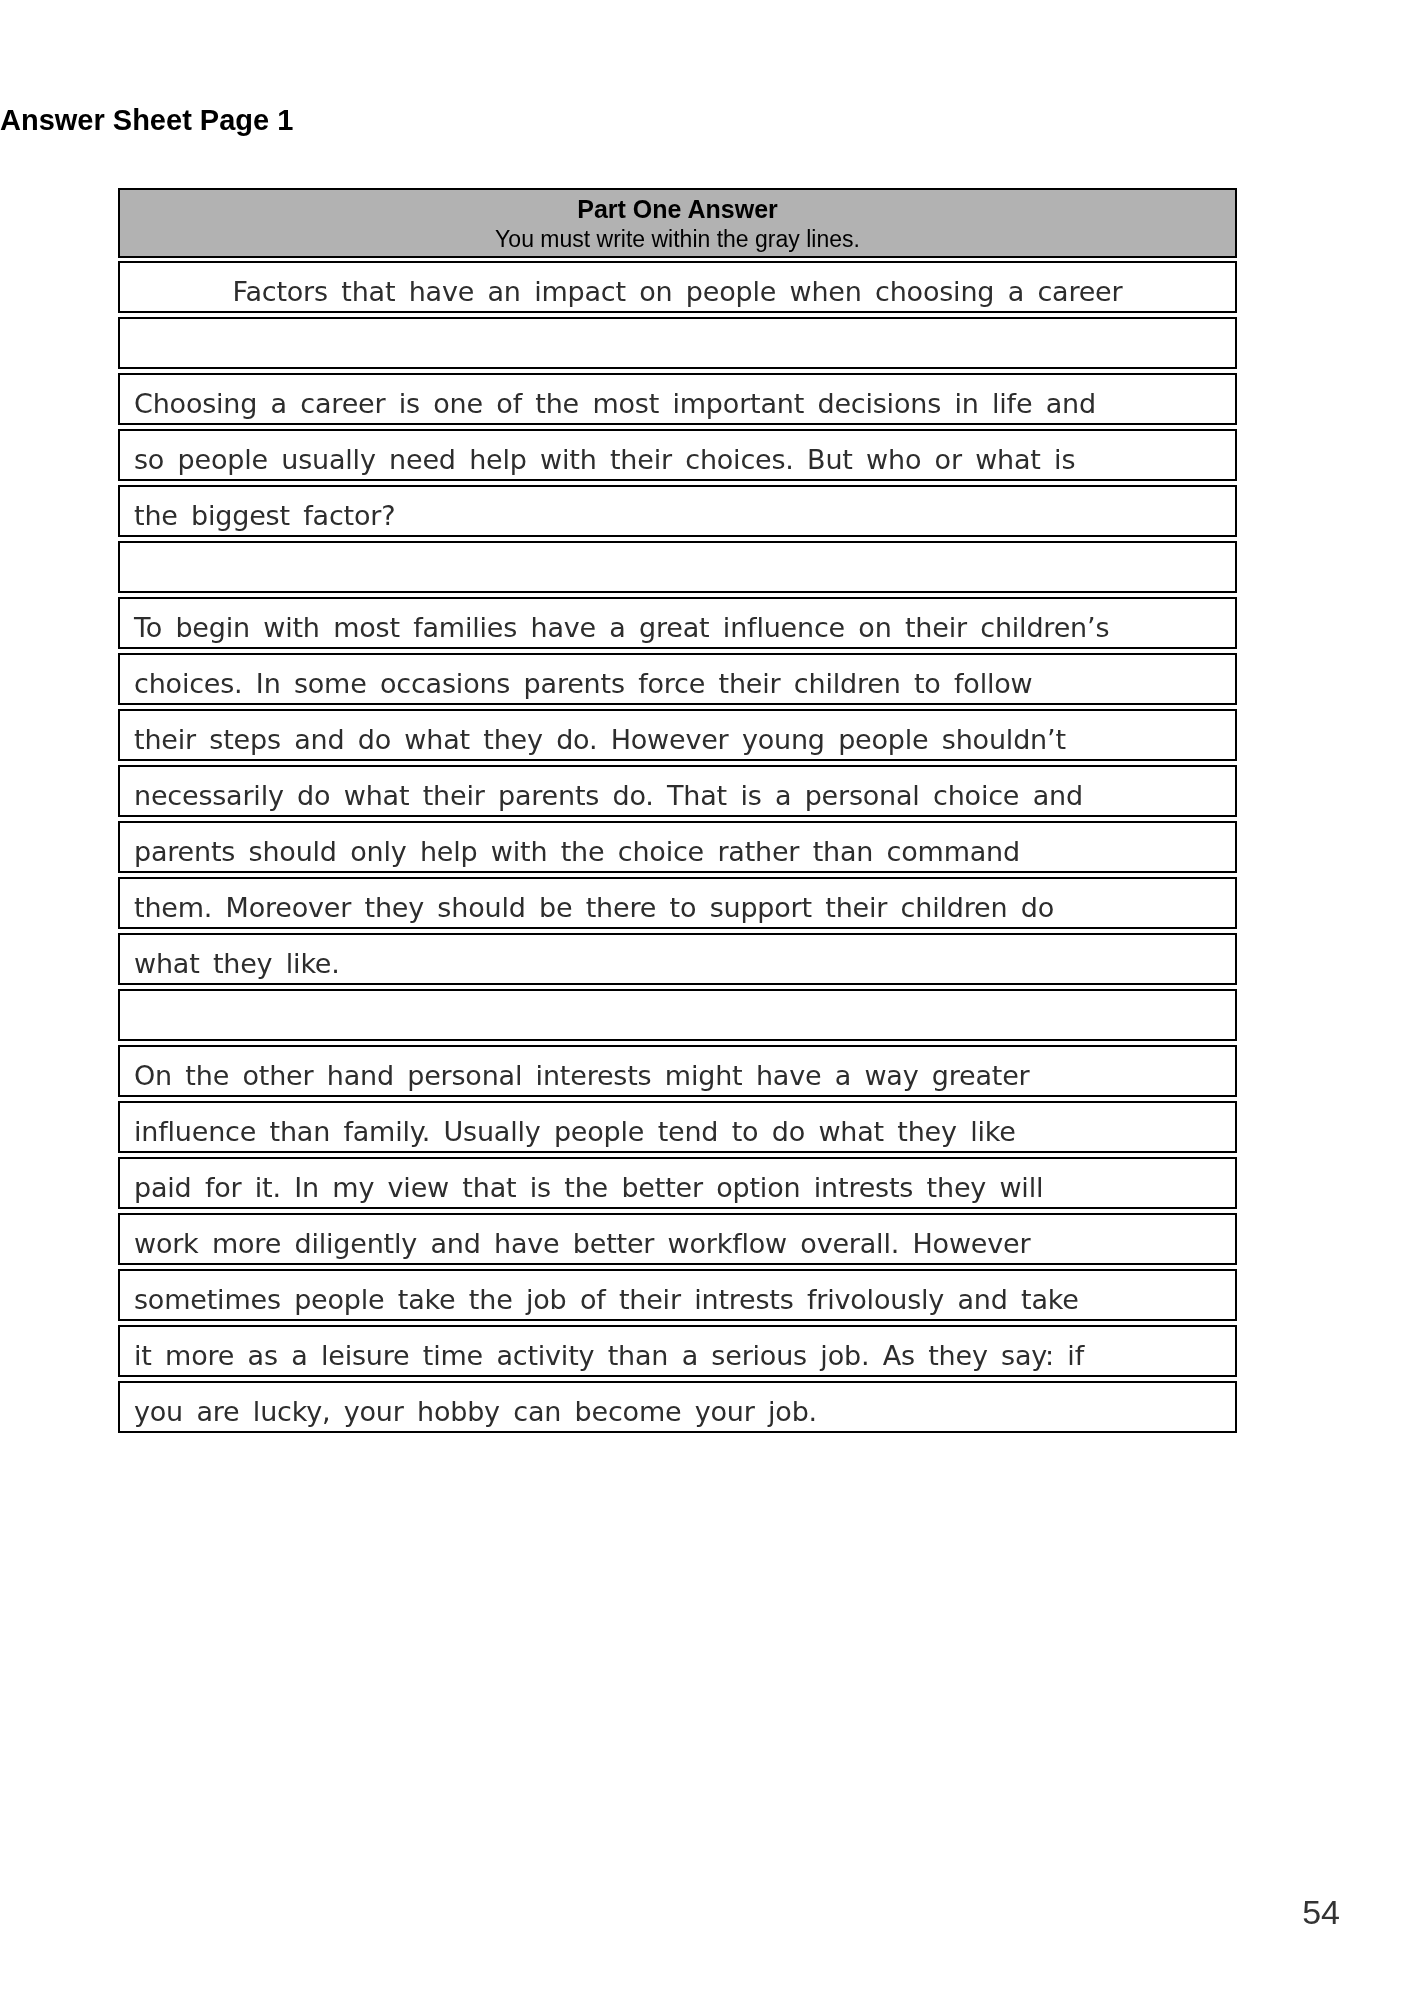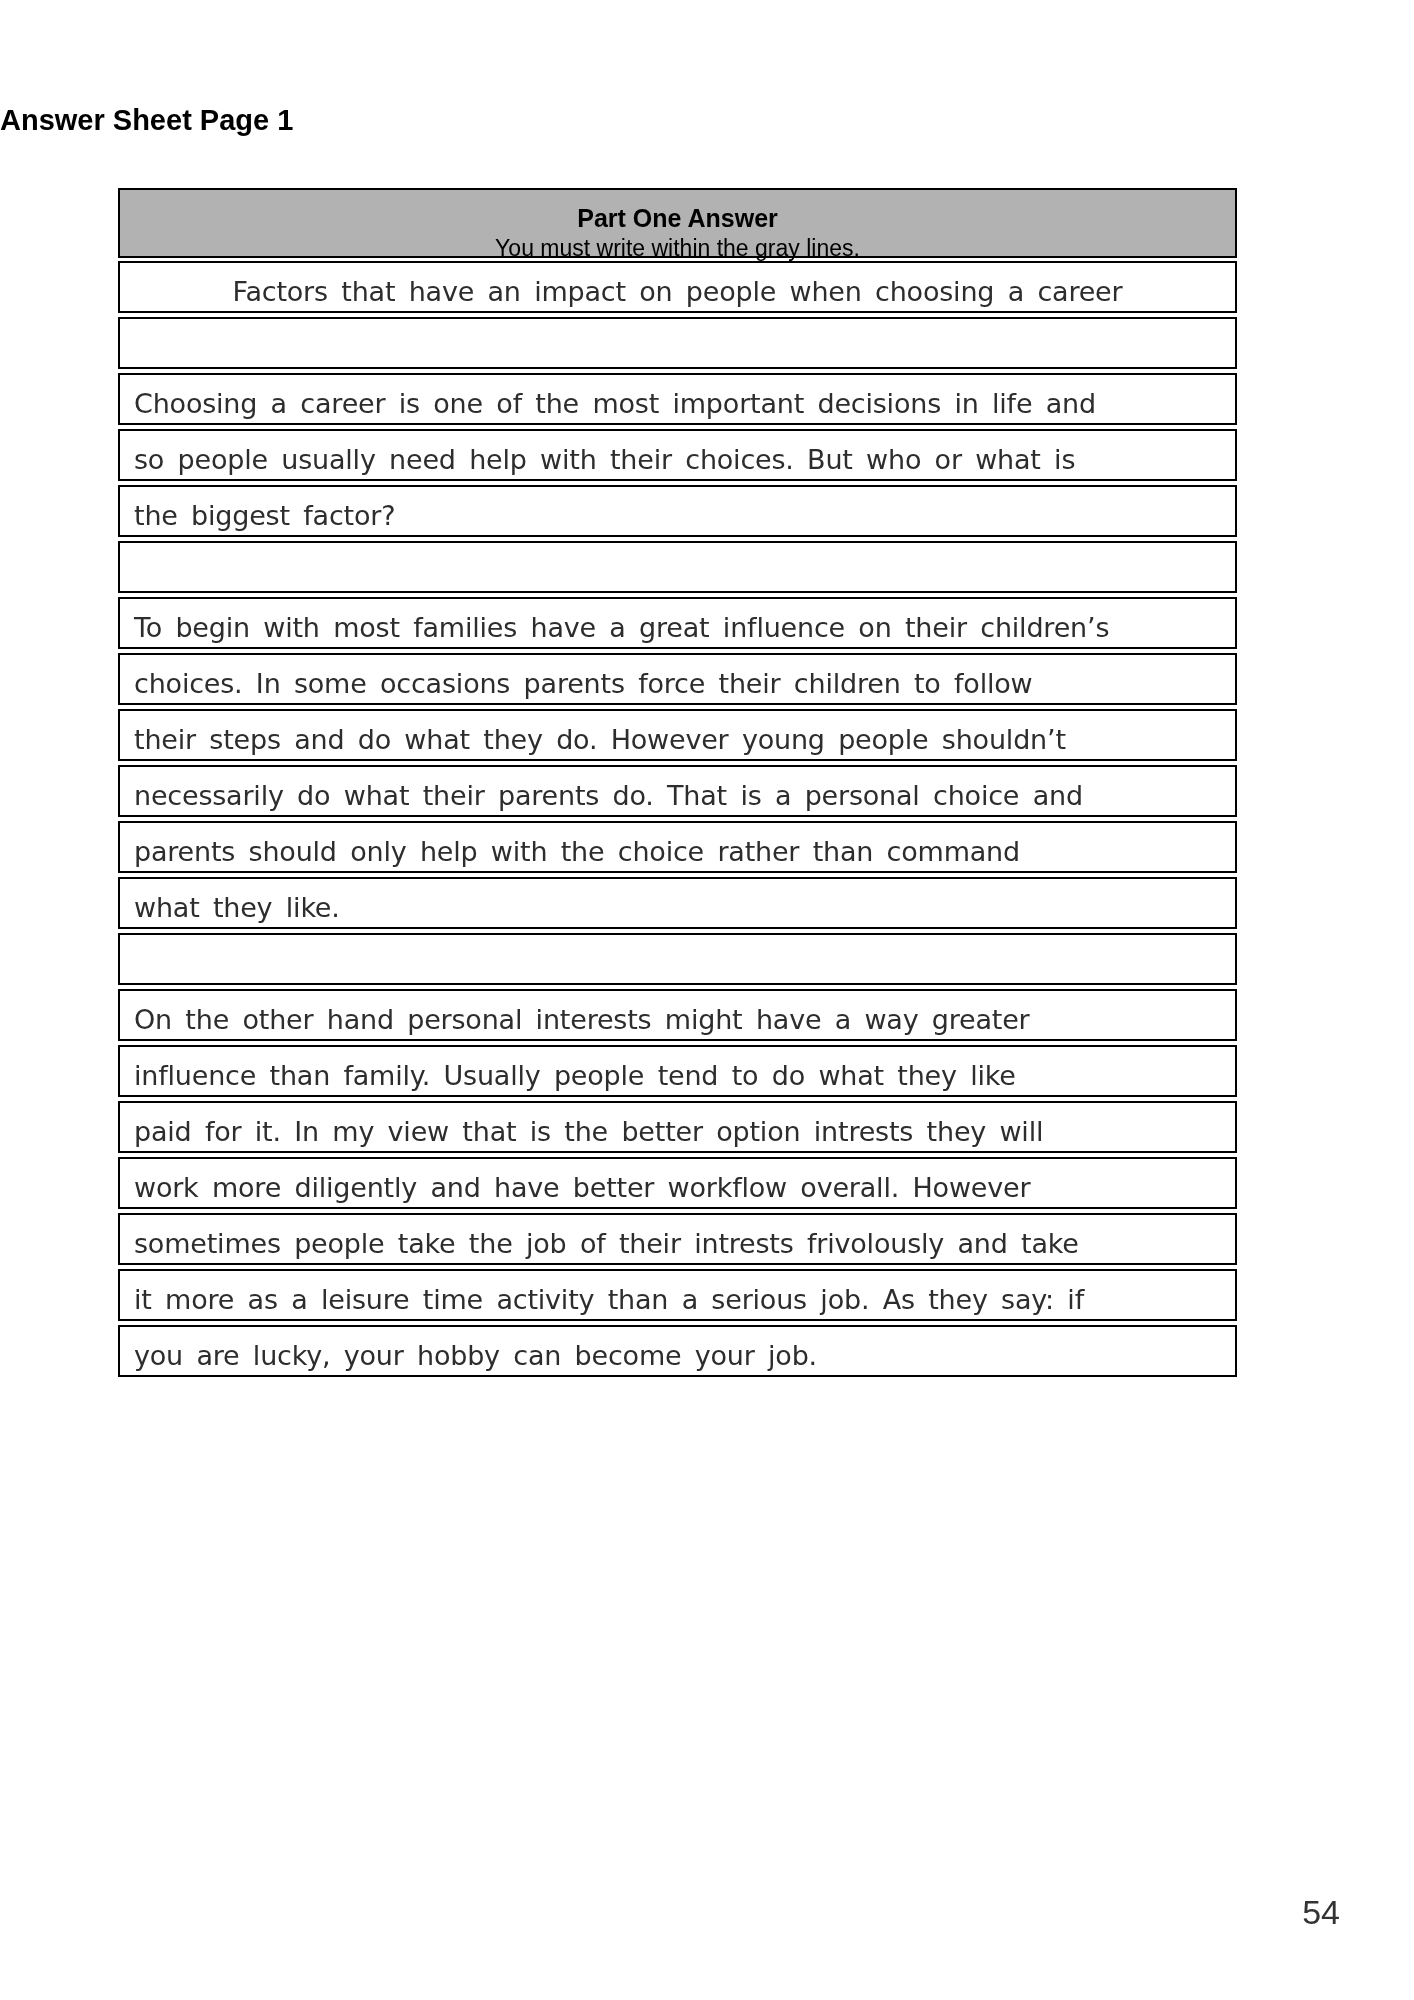--- a/index.html
+++ b/index.html
@@ -27,21 +27,21 @@
     left: 118px;
     top: 188px;
     width: 1119px;
   }
   .sheet-header {
     width: 100%;
     height: 70px;
     background: #b2b2b2;
     border: 2px solid #000000;
     text-align: center;
-    padding-top: 12px;
+    padding-top: 3px;
     margin-bottom: 3px;
   }
   .sheet-header .part-title {
     font-weight: bold;
     font-size: 25px;
     line-height: 32px;
     color: #000000;
   }
   .sheet-header .instruction {
     font-size: 23px;
@@ -115,20 +115,23 @@
   <div class="line-row">
       <span>their steps and do what they do. However young people shouldn’t</span>
     </div>
   <div class="line-row">
       <span>necessarily do what their parents do. That is a personal choice and</span>
     </div>
   <div class="line-row">
       <span>parents should only help with the choice rather than command</span>
     </div>
   <div class="line-row">
+      <span>them. Moreover they should be there to support their children do</span>
+    </div>
+  <div class="line-row">
       <span>what they like.</span>
     </div>
   <div class="line-row">
       <span></span>
     </div>
   <div class="line-row">
       <span>On the other hand personal interests might have a way greater</span>
     </div>
   <div class="line-row">
       <span>influence than family. Usually people tend to do what they like</span>

